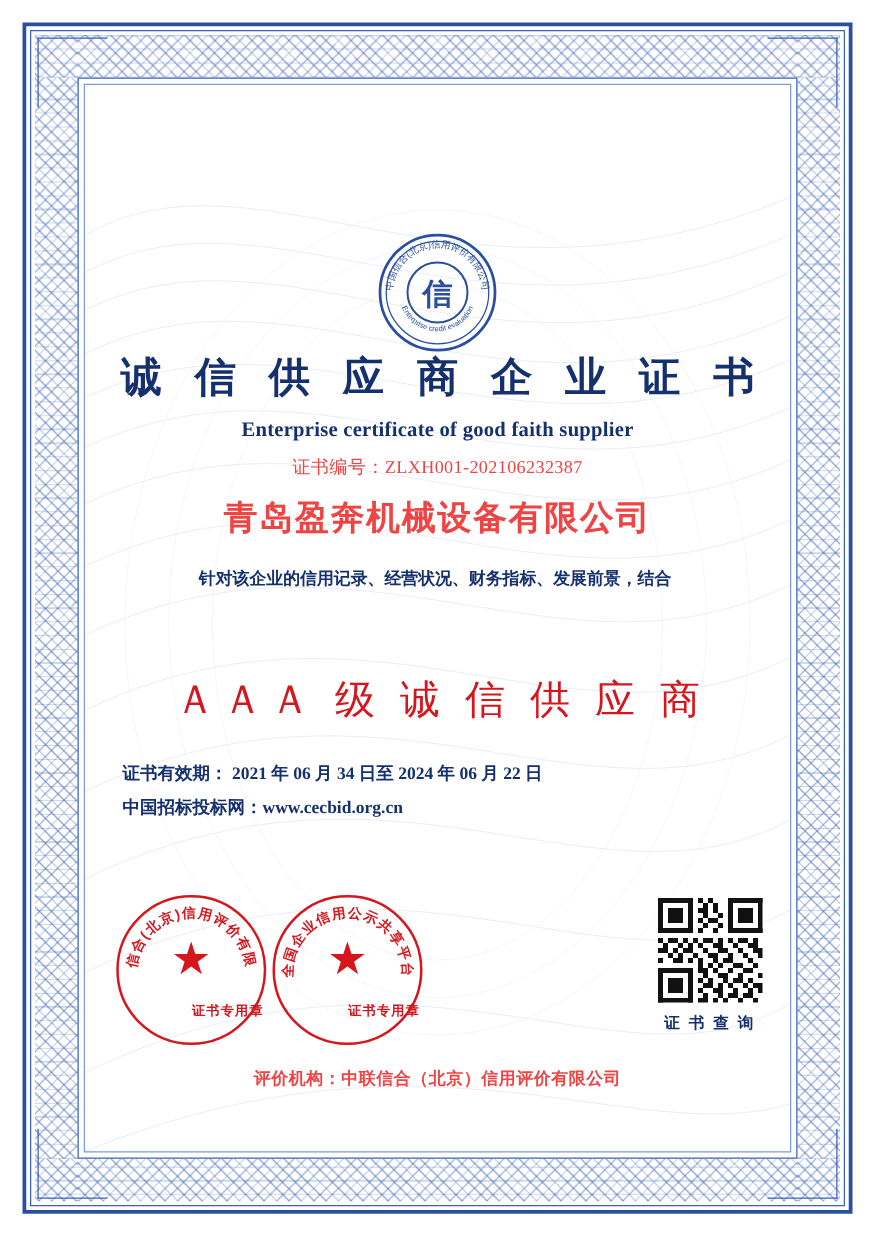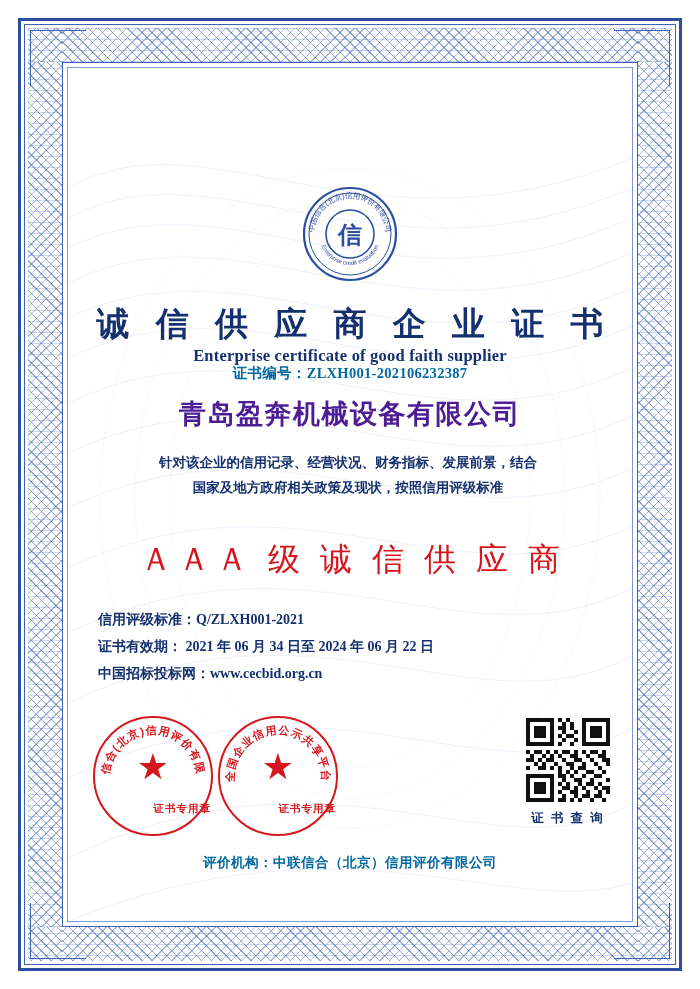--- a/index.html
+++ b/index.html
@@ -111,61 +111,61 @@
     position: absolute;
     left: 50%;
     top: 118px;
     transform: translateX(-50%);
     width: 96px;
     height: 96px;
   }
 
   .title-cn {
     position: absolute;
-    top: 234px;
+    top: 212px;
     left: 0;
     right: 0;
     font-family: "Liberation Serif", serif;
     font-weight: bold;
     font-size: 33px;
     letter-spacing: 9px;
     color: #15306e;
     text-indent: 9px;
   }
   .title-en {
     position: absolute;
-    top: 278px;
+    top: 266px;
     left: 0;
     right: 0;
     font-family: "Liberation Serif", serif;
     font-weight: bold;
     font-size: 16.5px;
     color: #15306e;
     letter-spacing: 0.2px;
   }
 
   .cert-no {
     position: absolute;
     top: 296px;
     left: 0;
     right: 0;
     font-size: 14.5px;
-    color: #0369a1;
-    font-weight: bold;
+    color: #ef4444;
+    font-weight: normal;
     letter-spacing: 0.3px;
   }
 
   .company {
     position: absolute;
     top: 328px;
     left: 0;
     right: 0;
     font-size: 27px;
     font-weight: bold;
-    color: #4c1d95;
+    color: #ef4444;
     letter-spacing: 1.5px;
   }
 
   .paragraph {
     position: absolute;
     top: 382px;
     left: 34px;
     right: 38px;
     font-size: 13.5px;
     line-height: 25px;
@@ -263,21 +263,21 @@
     letter-spacing: 2px;
     font-weight: bold;
   }
 
   .issuer {
     position: absolute;
     top: 786px;
     left: 0;
     right: 0;
     font-size: 13.5px;
-    color: #0369a1;
+    color: #ef4444;
     font-weight: bold;
     letter-spacing: 0.5px;
   }
 
   
   .corner {
     position: absolute;
     width: 56px;
     height: 56px;
     border: 1px solid #3a62b5;
@@ -355,27 +355,25 @@
       </svg>
     </div>
 
     <div class="title-cn">诚 信 供 应 商 企 业 证 书</div>
     <div class="title-en">Enterprise certificate of good faith supplier</div>
     <div class="cert-no">证书编号：ZLXH001-202106232387</div>
     <div class="company">青岛盈奔机械设备有限公司</div>
 
     <div class="paragraph">
       <div>针对该企业的信用记录、经营状况、财务指标、发展前景，结合</div>
-      <div>国家及地方政府相关政策及现状，按照信用评级标准</div>
     </div>
 
     <div class="grade">ＡＡＡ 级 诚 信 供 应 商</div>
 
     <div class="details">
-      <div class="row">信用评级标准：Q/ZLXH001-2021</div>
       <div class="row">证书有效期： 2021 年 06 月 34 日至 2024 年 06 月 22 日</div>
       <div class="row">中国招标投标网：www.cecbid.org.cn</div>
     </div>
 
     <div class="seal seal-1">
       <svg class="seal-arc" viewBox="0 0 116 116" xmlns="http://www.w3.org/2000/svg">
         <defs>
             <path id="sealArc1" d="M 14,60 A 44,44 0 0 1 102,60"></path>
           </defs>
         <text><textPath href="#sealArc1" startOffset="50%" text-anchor="middle">中联信合(北京)信用评价有限公司</textPath></text>

